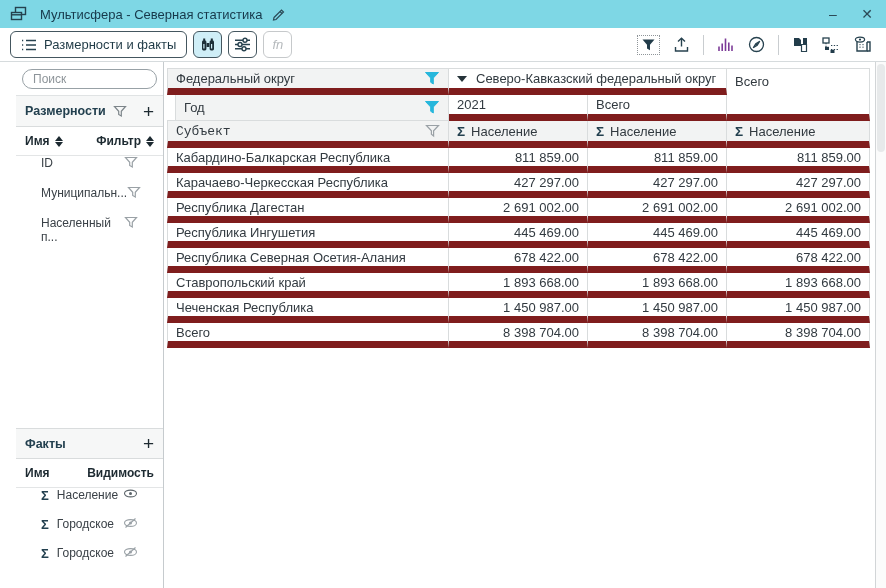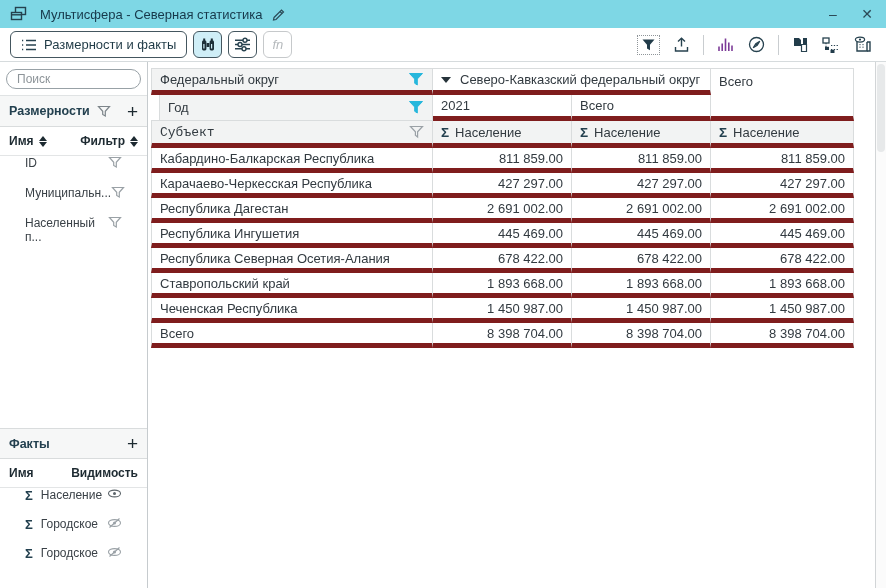--- a/index.html
+++ b/index.html
@@ -23,21 +23,21 @@
     display:flex; align-items:center; justify-content:center; margin-left:6px; }
   .icon-btn.active { background:#cfeef7; }
   .icon-btn.disabled { border-color:#c6c9cb; }
   .fn-text { font-size:13px; color:#b6babd; font-style:italic; }
   .toolbar-right { margin-left:auto; display:flex; align-items:center; gap:13px; padding-right:4px; }
   .dotted-box { border:1px dotted #8f9599; padding:2px 3px; display:flex; }
   .tb-sep { width:1px; height:20px; background:#c9cdd0; }
   .tb-ic { display:flex; align-items:center; }
 
   
-  .content { display:flex; height:526px; }
+  .content { display:flex; height:526px;margin-left:16px; }
   .sidebar { width:148px; min-width:148px; border-right:1px solid #c6cbce;
     display:flex; flex-direction:column; font-size:12px; padding-bottom:13px; }
   .main { flex:1; position:relative; background:#fff; }
 
   
   .search-wrap { padding:7px 6px 6px 6px; border-bottom:1px solid #e0e3e4; }
   .search-input { width:100%; height:20px; border:1px solid #98a1a6; border-radius:10px;
     padding:0 10px; font-size:12px; outline:none; color:#333; font-family:inherit; }
   .search-input::placeholder { color:#8d9499; }
   .section-header { height:31px; background:#f6f7f7; border-bottom:1px solid #d9dcdd;
@@ -54,21 +54,21 @@
   .side-row { height:30px; display:flex; align-items:flex-start; padding:0 25px; color:#3a4147; font-size:12px; }
   .side-row .right { margin-left:auto; display:flex; align-items:center; }
   .sigma { color:#23404f; font-weight:700; font-size:13px; margin-right:8px; }
   .spacer { flex:1; }
 
   
   .pivot { position:absolute; left:3px; top:6px; display:grid;
     grid-template-columns:282px 139px 139px 143px;
     grid-template-rows:27px 26px 27px repeat(8, 25px);
     font-size:13px; color:#323a40; }
-  .cell { border-right:1px solid #d9dcdd; border-bottom:5px solid #7f1d1d;
+  .cell { border-right:1px solid #d9dcdd; border-bottom:7px solid #7f1d1d;
     display:flex; align-items:center; padding:0 8px; background:#fff; overflow:hidden; white-space:nowrap; }
   .cell.hdr { background:#f2f3f3; }
   .cell.bt { border-top:1px solid #d9dcdd; }
   .cell.bl { border-left:1px solid #d9dcdd; }
   .cell.num { justify-content:flex-end; }
   .c-fed { grid-column:1; grid-row:1; }
   .c-skfo { grid-column:2 / 4; grid-row:1; gap:9px; }
   .c-total-top { grid-column:4; grid-row:1 / 3; align-items:flex-start; padding-top:5px; }
   .c-god-outer { grid-column:1; grid-row:2; border-right:1px solid #d9dcdd; border-bottom:1px solid #d9dcdd;
     display:flex; background:#fff; }

